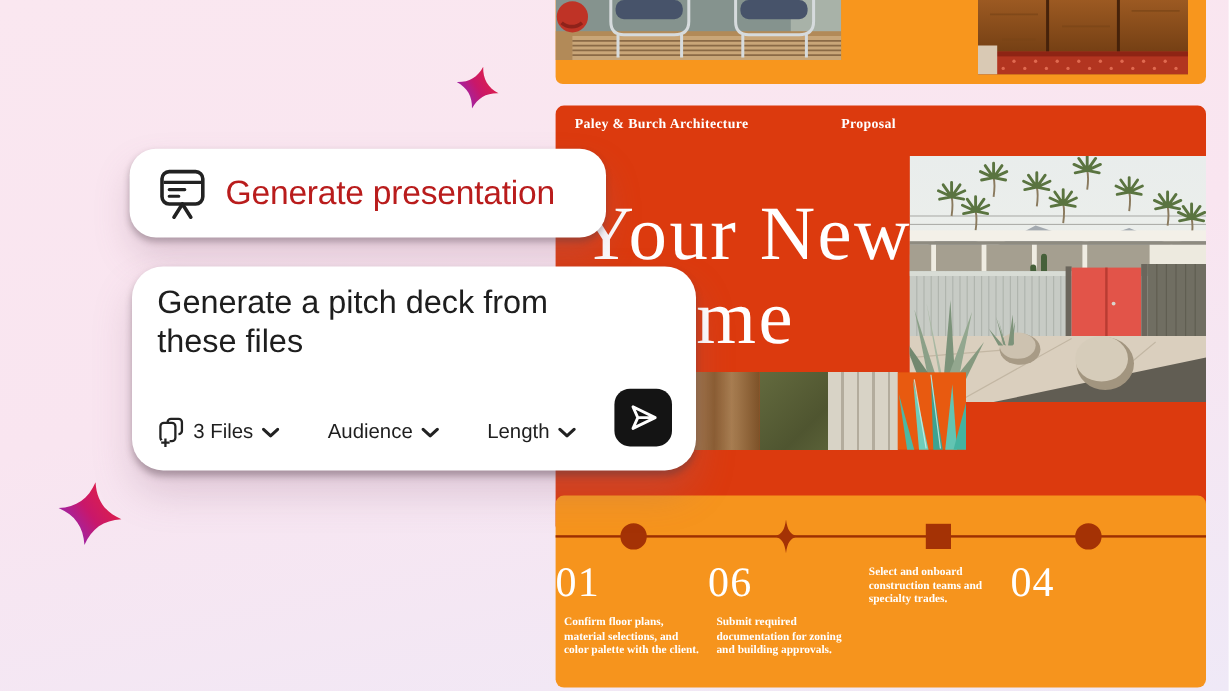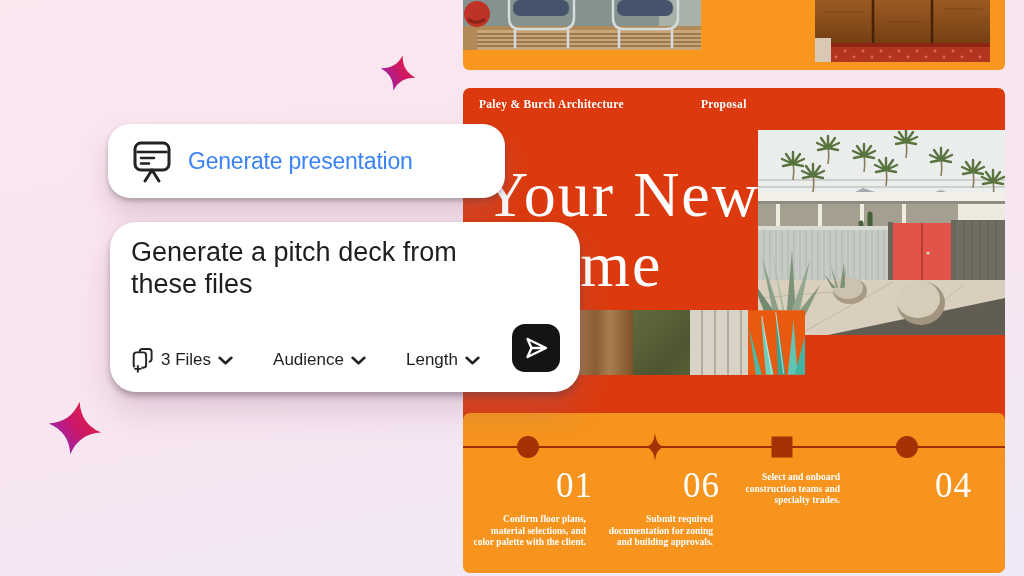--- a/index.html
+++ b/index.html
@@ -21,30 +21,30 @@
   .swatch{width:57.5px;height:65px}
   .swatch-wood{background:linear-gradient(90deg,#a87c4e,#8a5d31 35%,#a87e52 60%,#7d5228);}
   .swatch-fabric{background:linear-gradient(135deg,#636a3e,#4f5530 70%,#5a6138)}
   .swatch-panels{background:repeating-linear-gradient(90deg,#d8d3c6 0 11px,#b3ac9d 11px 13px),#d8d3c6}
 
   
   .tl-line{position:absolute;left:0;right:0;top:33px;height:2px;background:#9c2f02}
   .marker{position:absolute;top:34px;transform:translate(-50%,-50%)}
   .marker-circle{width:22px;height:22px;border-radius:50%;background:#a43205}
   .marker-square{width:21px;height:21px;background:#a43205}
-  .tl-step{position:absolute;top:52px;width:130px;text-align:right;
+  .tl-step{position:absolute;top:52px;width:130px;text-align:left;
     font-family:"Liberation Serif",serif;color:#fff}
   .tl-num{font-size:35px;line-height:42px;letter-spacing:1px}
   .tl-text{font-size:9.5px;font-weight:bold;line-height:11.5px;margin:7px 0 16px;padding:0 7px}
 
   
   .chip{position:absolute;left:108px;top:124px;width:397px;height:74px;background:#fff;
     border-radius:22px;display:flex;align-items:center;gap:16px;padding:0 24px;box-sizing:border-box;
     box-shadow:0 3px 5px rgba(73,56,66,.32),0 16px 28px rgba(150,110,135,.26);cursor:pointer}
-  .chip-label{font-size:23px;color:#3b82f6;letter-spacing:-.2px}
+  .chip-label{font-size:28px;color:#b91c1c;letter-spacing:-.2px}
   .card{position:absolute;left:110px;top:222px;width:470px;height:170px;background:#fff;border-radius:26px;
     box-shadow:0 4px 6px rgba(73,56,66,.38),0 18px 32px rgba(150,110,135,.26)}
   .prompt-text{position:absolute;left:21px;top:14px;width:382px;font-size:27px;line-height:32px;color:#1e1e1e}
   .controls{position:absolute;left:21px;bottom:19px;display:flex;align-items:center;gap:40px;font-size:17px;color:#1f1f1f}
   .ctrl{display:flex;align-items:center;gap:7px;cursor:pointer}
   .send-btn{position:absolute;right:20px;bottom:20px;width:48px;height:48px;background:#141414;border-radius:13px;
     display:flex;align-items:center;justify-content:center;cursor:pointer}
 
   .sparkle{position:absolute}
 </style>

